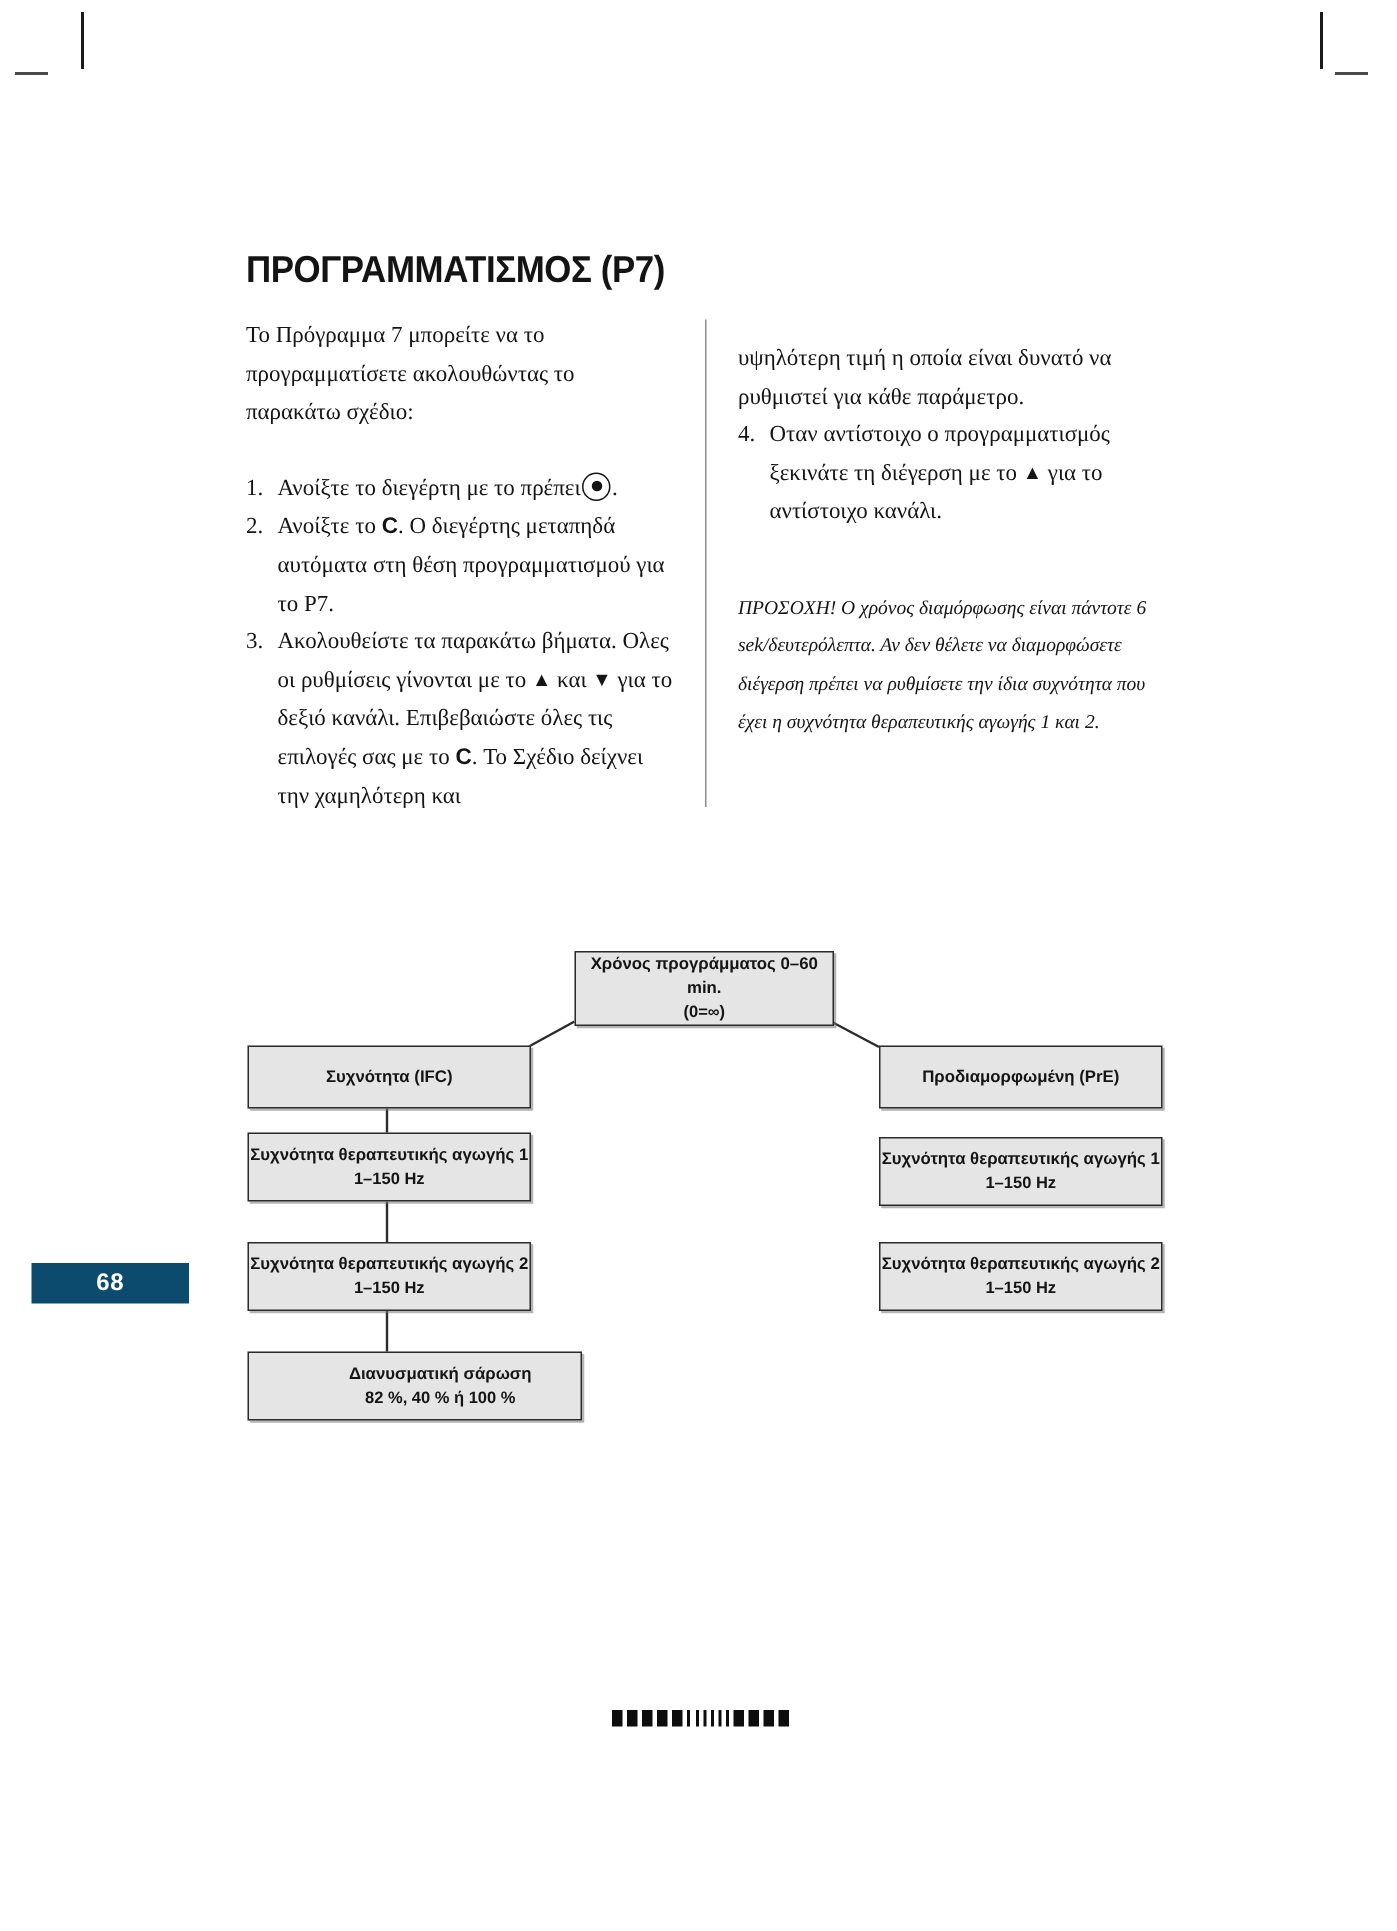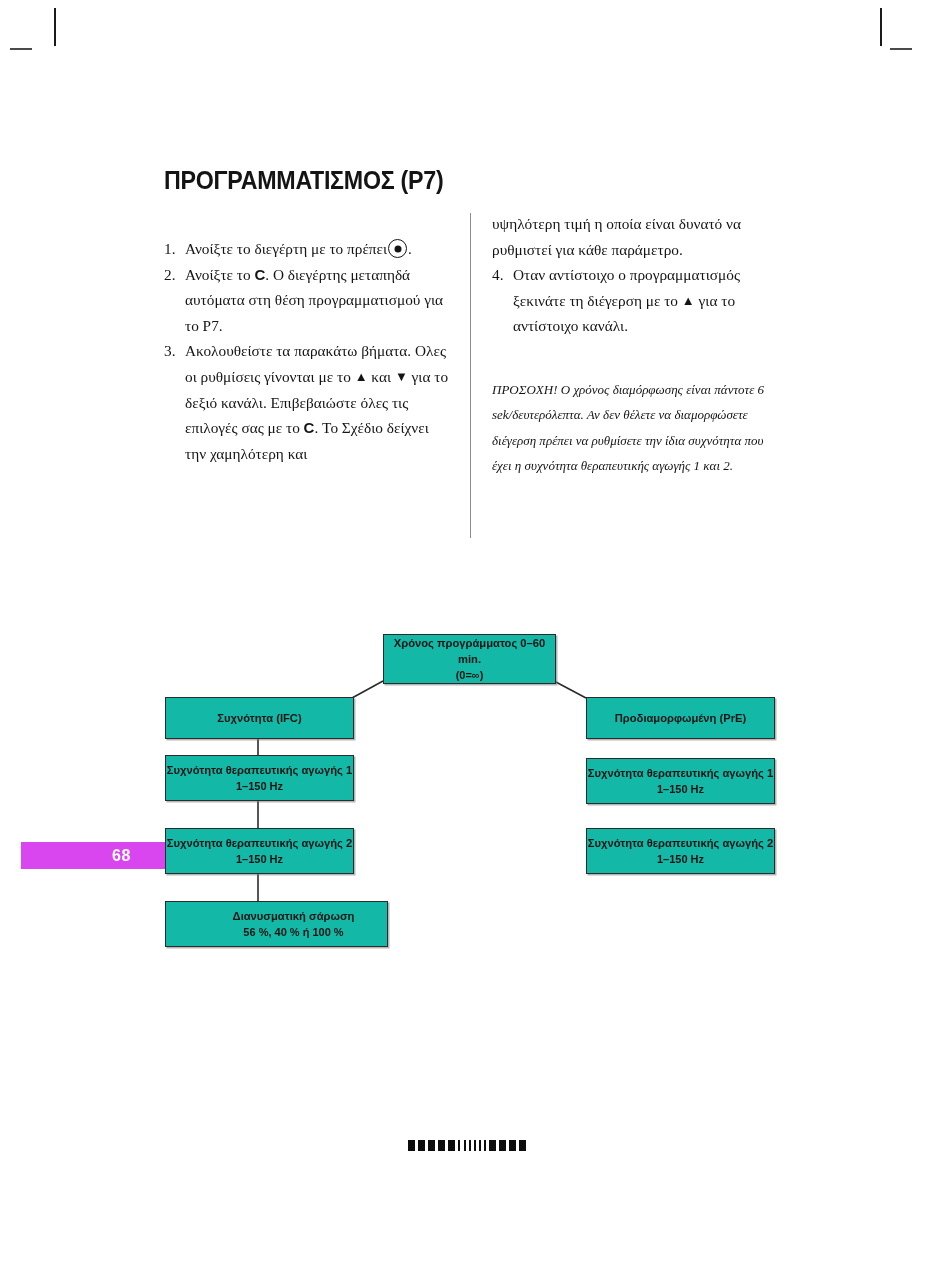--- a/index.html
+++ b/index.html
@@ -8,38 +8,38 @@
     font-family:"Liberation Serif",serif;color:#141414;overflow:hidden;
   }
   
   .cropmark{position:absolute;background:#1a1a1a;}
   .cm-v{width:2px;height:38px;}
   .cm-h{height:2px;width:22px;background:#4a4a4a;}
 
   
   .page-tab{
     position:absolute;left:21px;top:842px;width:105px;height:27px;
-    background:#d946ef;color:#ffffff;
+    background:#0c4a6e;color:#ffffff;
     display:flex;align-items:center;justify-content:center;
     font-family:"Liberation Sans",sans-serif;font-weight:bold;
-    font-size:16px;letter-spacing:.5px;padding-left:48px;
+    font-size:16px;letter-spacing:.5px;
   }
 
   
   .page-title{
     position:absolute;left:164px;top:166px;
     font-family:"Liberation Sans",sans-serif;font-weight:bold;
     font-size:25px;letter-spacing:-.3px;color:#141414;
     transform:scaleX(.93);transform-origin:left center;white-space:nowrap;
   }
 
   
   .col{position:absolute;font-size:15.3px;line-height:25.6px;}
   .col-left{left:164px;top:211px;width:285px;}
-  .col-right{left:492px;top:211px;width:290px;}
+  .col-right{left:492px;top:226px;width:290px;}
   .divider{position:absolute;left:470px;top:213px;width:1px;height:325px;background:#8c8c8c;}
 
   p.para{margin:0 0 0 0;}
   .gap{height:25px;}
   ol.steps{margin:0;padding:0;list-style:none;}
   ol.steps li{
     position:relative;padding-left:21px;margin:0;
   }
   ol.steps li .num{position:absolute;left:0;top:0;}
   .italic-note{font-style:italic;font-size:13px;line-height:25.4px;}
@@ -50,21 +50,21 @@
     border-radius:50%;position:relative;vertical-align:-4px;margin:0 1px;
   }
   .pwr::after{
     content:"";position:absolute;left:50%;top:50%;width:7px;height:7px;
     background:#141414;border-radius:50%;transform:translate(-50%,-50%);
   }
 
   
   #flow{position:absolute;left:0;top:0;width:931px;height:1287px;}
   .fbox{
-    position:absolute;border:1.6px solid #2b2b2b;background:#14b8a6;
+    position:absolute;border:1.6px solid #2b2b2b;background:#e5e5e5;
     box-shadow:1.5px 1.5px 0 rgba(120,120,120,.55);
     font-family:"Liberation Sans",sans-serif;font-weight:bold;
     font-size:11.2px;color:#141414;
     display:flex;flex-direction:column;align-items:center;justify-content:center;
     line-height:16px;text-align:center;
   }
   .fbox .l2{font-size:11px;}
   svg.connectors{position:absolute;left:0;top:0;width:931px;height:1287px;pointer-events:none;}
 
   
@@ -83,20 +83,21 @@
 
 <div class="page-tab">
   <span>68</span>
 </div>
 
 <div class="page-title">ΠΡΟΓΡΑΜΜΑΤΙΣΜΟΣ (P7)</div>
 
 <div class="divider"></div>
 
 <div class="col col-left">
+  <p class="para">Το Πρόγραμμα 7 μπορείτε να το προγραμματίσετε ακολουθώντας το παρακάτω σχέδιο:</p>
   <div class="gap"></div>
   <ol class="steps">
 
     <li>
       <span class="num">1.</span><span>Ανοίξτε το διεγέρτη με το πρέπει</span><span class="pwr"></span><span>.</span>
     </li>
 
     <li>
       <span class="num">2.</span><span>Ανοίξτε το</span> <span class="bold-c">C</span><span>. Ο διεγέρτης μεταπηδά αυτόματα στη θέση προγραμματισμού για το P7.</span>
     </li>
@@ -144,21 +145,21 @@
     <div class="l2">1–150 Hz</div>
   </div>
 
   <div class="fbox" style="left:165px;top:828px;width:187px;height:44px;">
     <div>Συχνότητα θεραπευτικής αγωγής 2</div>
     <div class="l2">1–150 Hz</div>
   </div>
 
   <div class="fbox" style="left:165px;top:901px;width:187px;height:44px;padding-left:34px;">
     <div>Διανυσματική σάρωση</div>
-    <div class="l2">56 %, 40 % ή 100 %</div>
+    <div class="l2">82 %, 40 % ή 100 %</div>
   </div>
 
   <div class="fbox" style="left:586px;top:697px;width:187px;height:40px;">
     <div>Προδιαμορφωμένη (PrE)</div>
   </div>
 
   <div class="fbox" style="left:586px;top:758px;width:187px;height:44px;">
     <div>Συχνότητα θεραπευτικής αγωγής 1</div>
     <div class="l2">1–150 Hz</div>
   </div>

